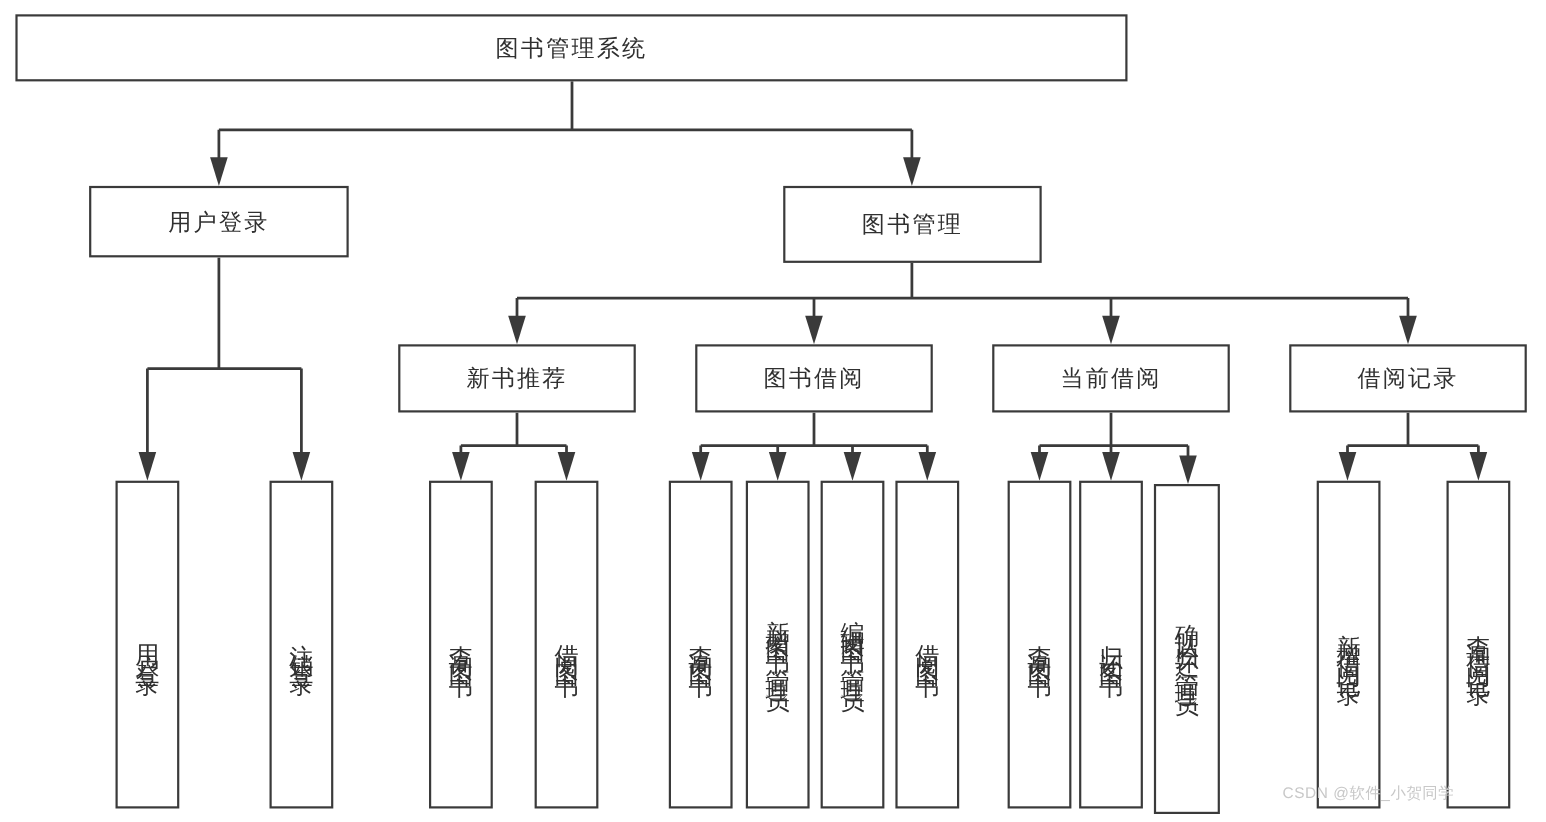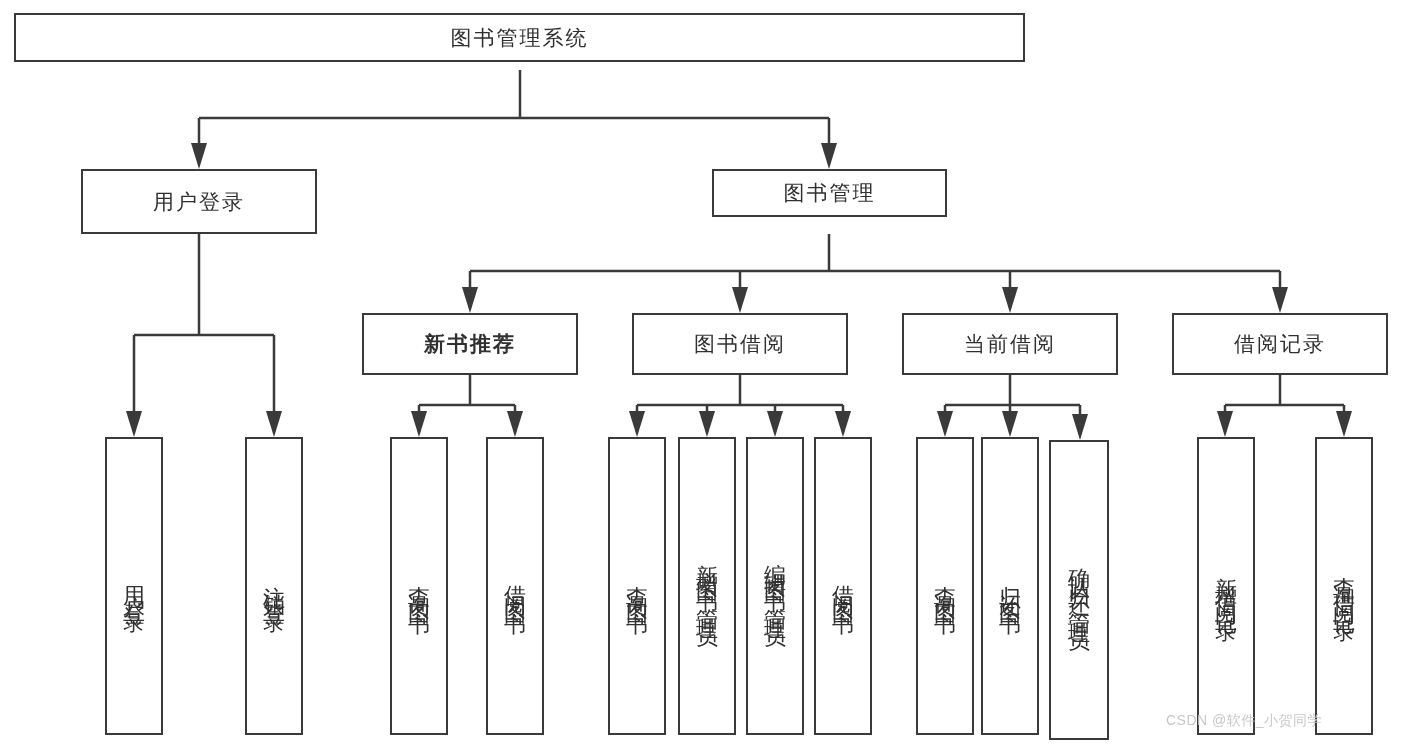--- a/index.html
+++ b/index.html
@@ -101,26 +101,26 @@
       <polygon class="head" points="1072,414 1088,414 1080,440"></polygon>
     </g>
 
     <g>
       <path class="stroke" d="M1280 375 V405 M1225 405 H1344 M1225 405 V415 M1344 405 V415"></path>
       <polygon class="head" points="1217,411 1233,411 1225,437"></polygon>
       <polygon class="head" points="1336,411 1352,411 1344,437"></polygon>
     </g>
   </svg>
 
-  <div class="node hnode" style="left:14px; top:13px; width:1011px; height:49px;">图书管理系统</div>
+  <div class="node hnode" style="left:14px; top:13px; width:1011px; height:61px;">图书管理系统</div>
 
   <div class="node hnode" style="left:81px; top:169px; width:236px; height:65px;">用户登录</div>
-  <div class="node hnode" style="left:712px; top:169px; width:235px; height:48px;">图书管理</div>
+  <div class="node hnode" style="left:712px; top:169px; width:235px; height:70px;">图书管理</div>
 
-  <div class="node hnode" style="left:362px; top:313px; width:216px; height:62px;font-weight:bold;">新书推荐</div>
+  <div class="node hnode" style="left:362px; top:313px; width:216px; height:62px;">新书推荐</div>
   <div class="node hnode" style="left:902px; top:313px; width:216px; height:62px;">当前借阅</div>
   <div class="node hnode" style="left:632px; top:313px; width:216px; height:62px;">图书借阅</div>
   <div class="node hnode" style="left:1172px; top:313px; width:216px; height:62px;">借阅记录</div>
 
   <div class="node leaf" style="left:105px; top:437px; width:58px; height:298px;">用户登录</div>
   <div class="node leaf" style="left:245px; top:437px; width:58px; height:298px;">注销登录</div>
 
   <div class="node leaf" style="left:390px; top:437px; width:58px; height:298px;">查询图书</div>
   <div class="node leaf" style="left:486px; top:437px; width:58px; height:298px;">借阅图书</div>
 

